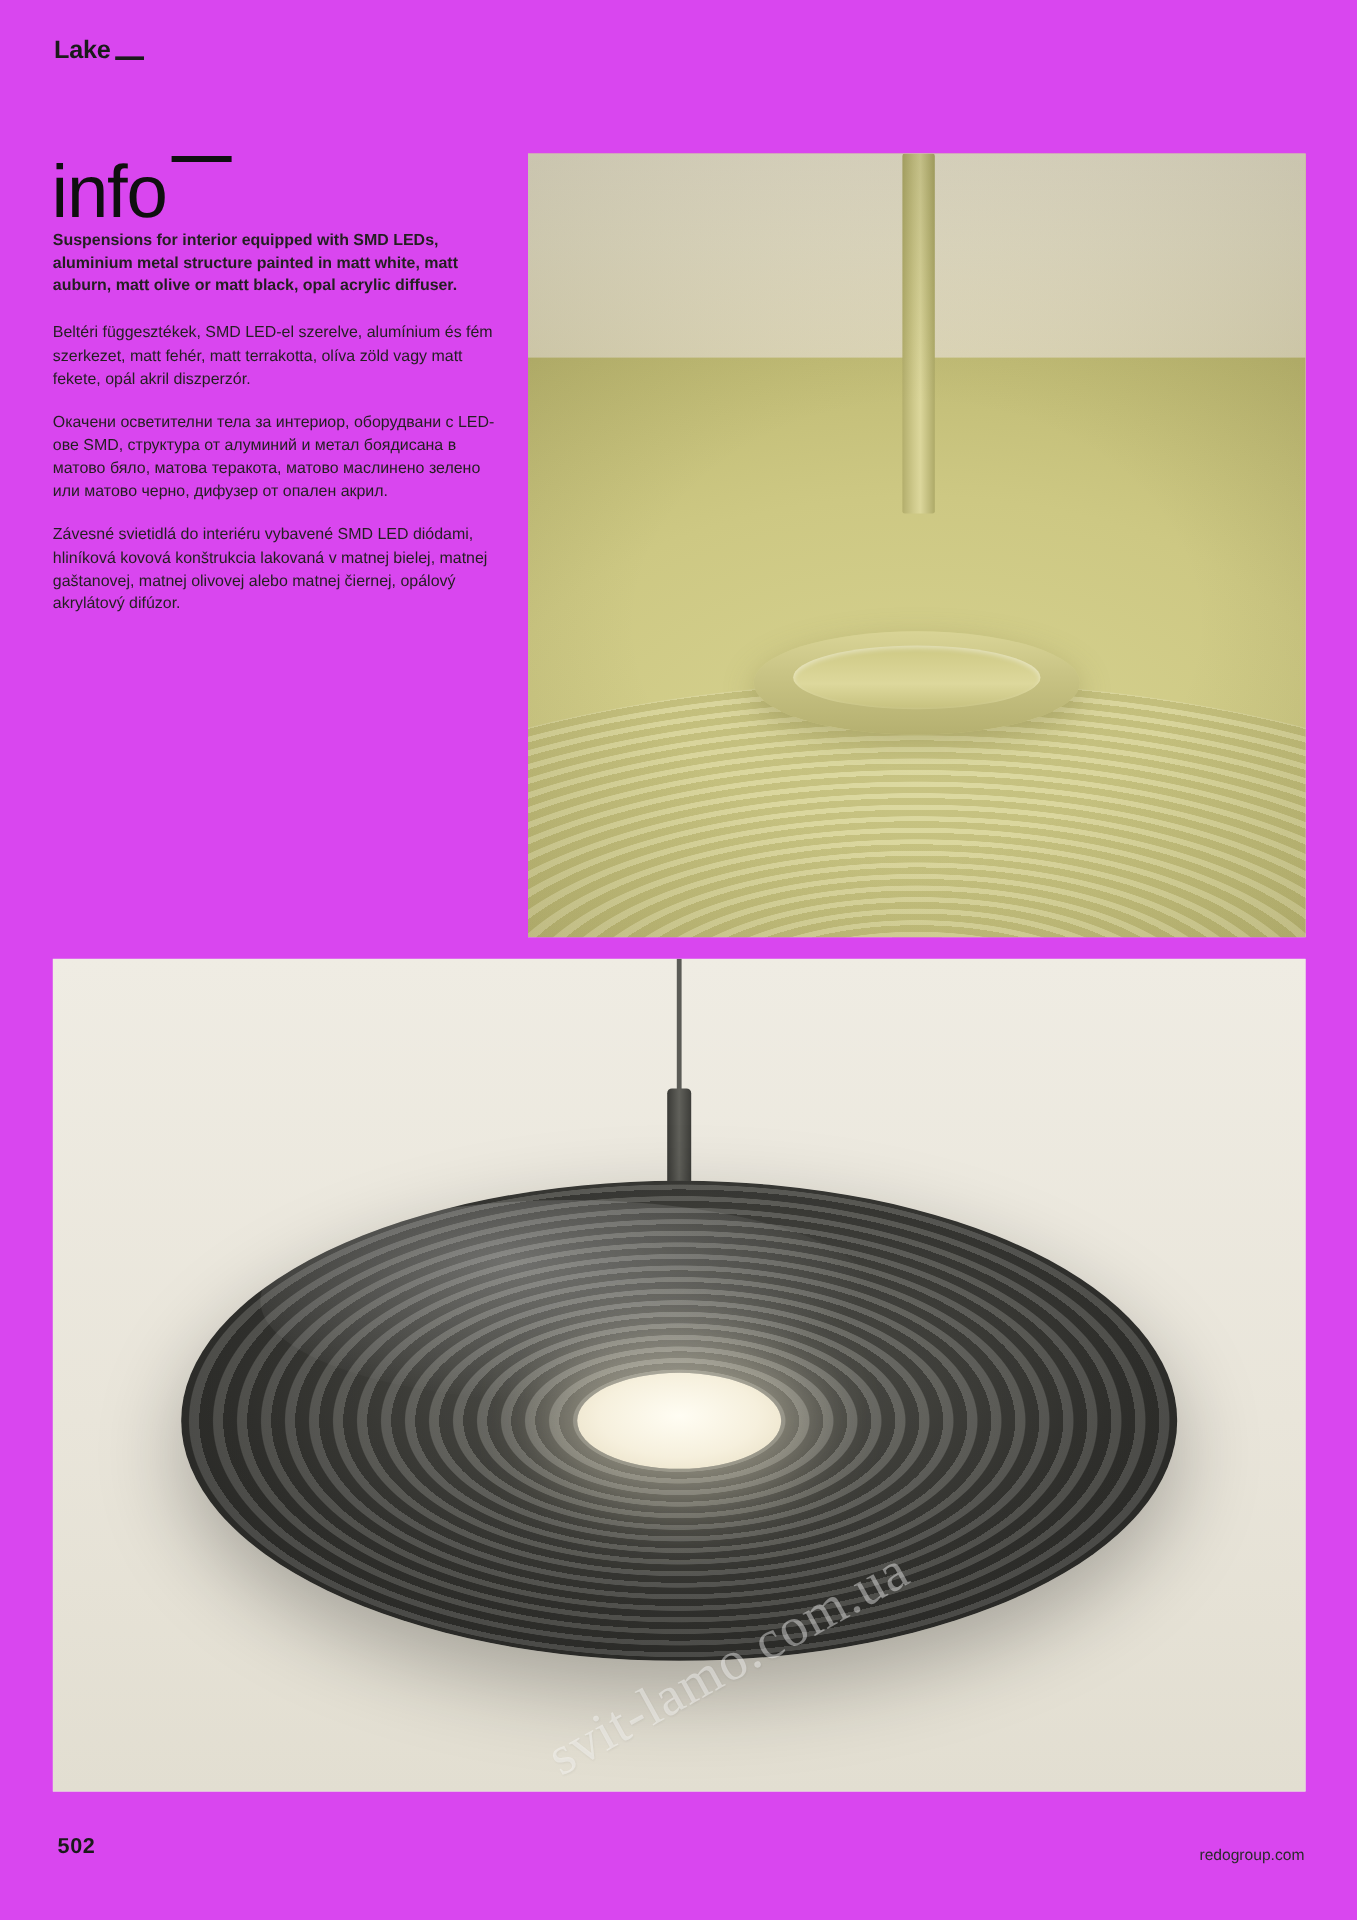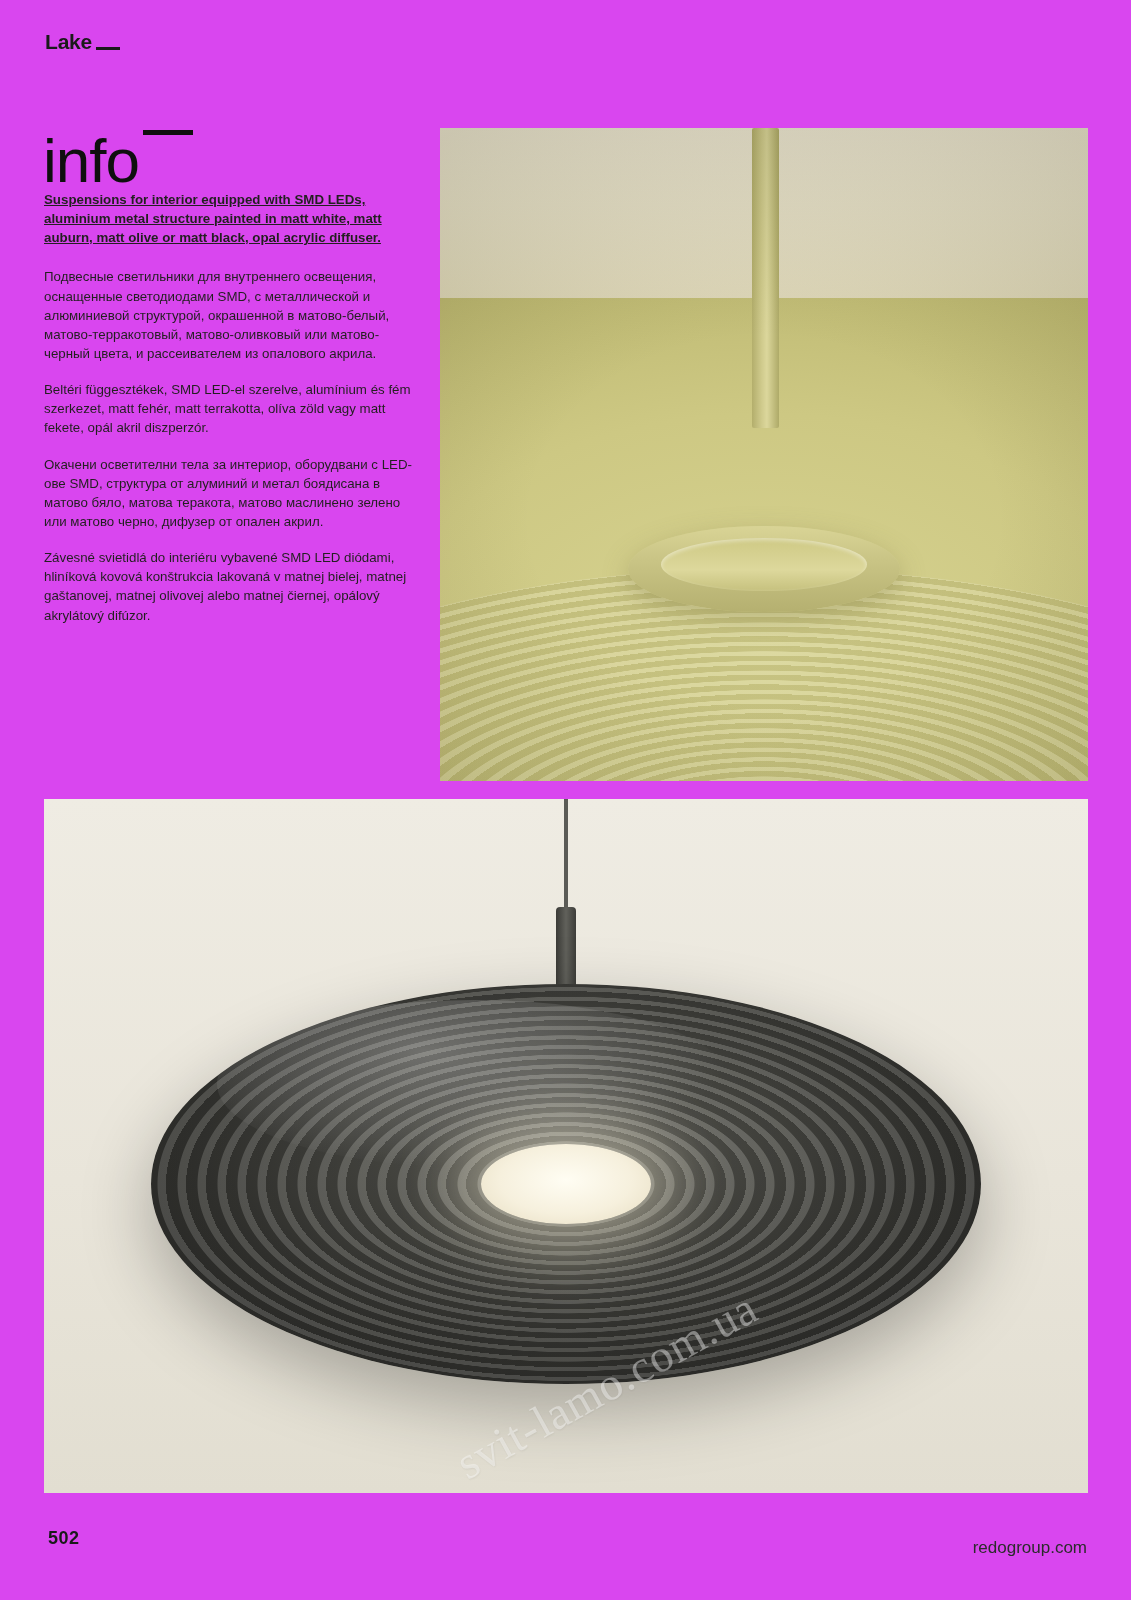--- a/index.html
+++ b/index.html
@@ -73,21 +73,20 @@
   }
   .para {
     font-size: 13.3px;
     line-height: 1.44;
     color: #231f20;
     margin: 0 0 17px 0;
   }
   .para.lead {
     font-weight: bold;
     margin-bottom: 20px;
-    text-decoration: underline;
   }
 
   
   .img-top {
     position: absolute;
     left: 440px;
     top: 128px;
     width: 648px;
     height: 653px;
     overflow: hidden;
@@ -265,42 +264,41 @@
     top: 1528px;
     font-size: 18px;
     font-weight: bold;
     color: #1a1a1a;
     letter-spacing: 0.5px;
   }
   .site {
     position: absolute;
     right: 44px;
     top: 1538px;
-    font-size: 17px;
+    font-size: 13px;
     color: #2b2b2b;
   }
 </style>
 </head>
 <body>
 
 <div class="page">
 
   <div class="brand">
     <span>Lake</span>
     <span class="brand-rule"></span>
   </div>
 
   <h1 class="info-title">
     <span>info</span>
     <span class="title-rule"></span>
   </h1>
 
   <div class="text-col">
     <p class="para lead">Suspensions for interior equipped with SMD LEDs, aluminium metal structure  painted in matt white, matt auburn, matt olive or matt black, opal acrylic diffuser.</p>
-    <p class="para">Подвесные светильники для внутреннего освещения, оснащенные светодиодами SMD, с металлической и алюминиевой структурой, окрашенной в матово-белый, матово-терракотовый, матово-оливковый или матово-черный цвета, и рассеивателем из опалового акрила.</p>
     <p class="para">Beltéri függesztékek, SMD LED-el szerelve, alumínium és fém szerkezet, matt fehér, matt terrakotta, olíva zöld vagy matt fekete, opál akril diszperzór.</p>
     <p class="para">Окачени осветителни тела за интериор, оборудвани с LED-ове SMD, структура от алуминий и метал боядисана в матово бяло, матова теракота, матово маслинено зелено или матово черно, дифузер от опален акрил.</p>
     <p class="para">Závesné svietidlá do interiéru vybavené SMD LED diódami, hliníková kovová konštrukcia lakovaná v matnej bielej, matnej gaštanovej, matnej olivovej alebo matnej čiernej, opálový akrylátový difúzor.</p>
   </div>
 
   <div class="img-top">
     <div class="olive-bg"></div>
     <div class="olive-top-strip"></div>
     <div class="rings"></div>
     <div class="stem-top"></div>

